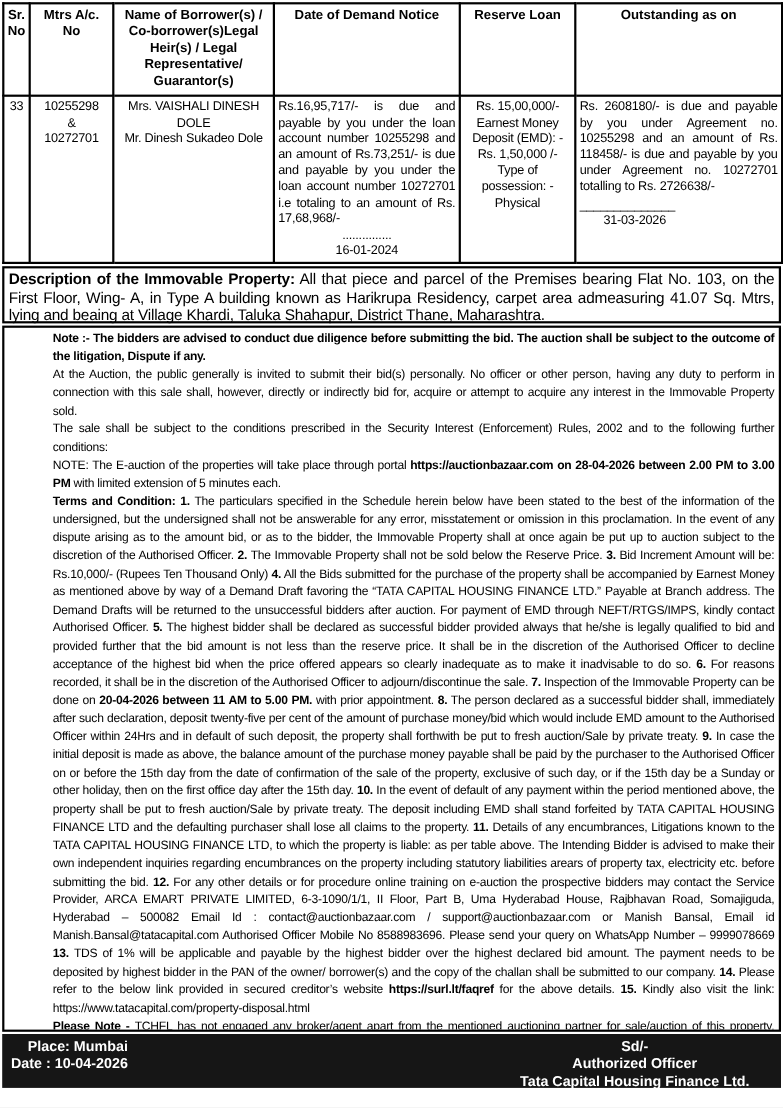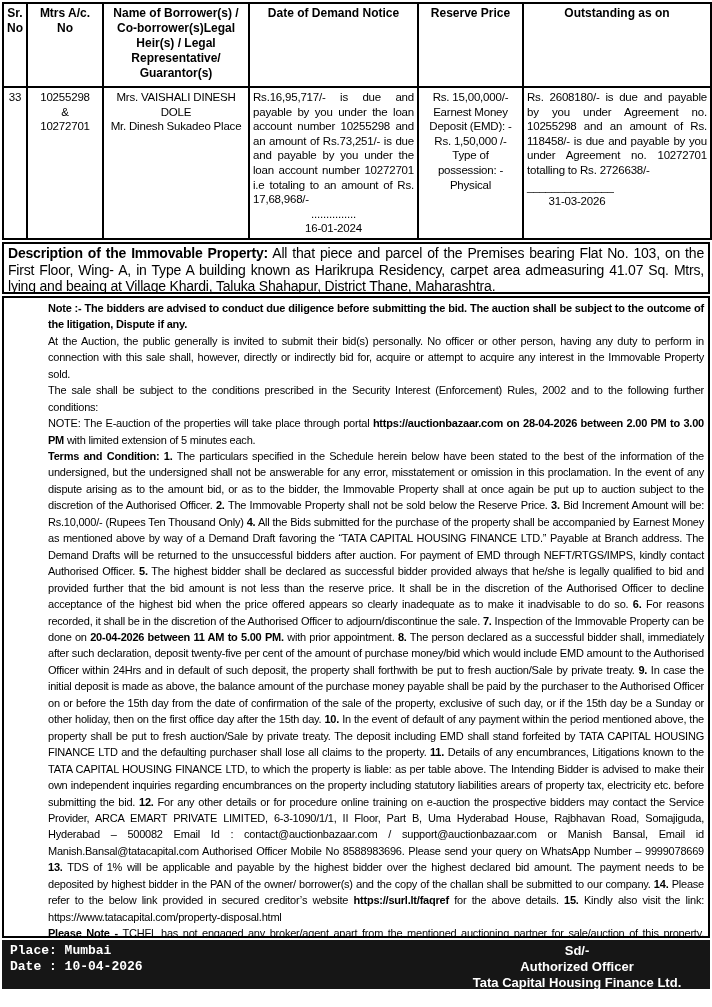--- a/index.html
+++ b/index.html
@@ -35,21 +35,21 @@
   .desc{font-size:14px; line-height:16.6px; padding:1px 4px; text-align:justify; letter-spacing:-0.2px; height:52px;}
   
   .bodytext{font-size:11px; line-height:16.45px; padding:2px 4px 0 4px; letter-spacing:-0.22px; height:642px; overflow:hidden;}
   .bodytext p{text-align:justify;margin-left:40px;}
   
   .footer{
     background:var(--footer-bg); color:var(--footer-text); height:49px; width:708px;
     display:flex; justify-content:space-between; align-items:flex-start;
     font-weight:bold; font-size:13px; line-height:16px; padding:3px 8px; margin-bottom:0; border:none;
   }
-  .footer-left div{text-align:left;font-family:Liberation Mono, monospace;}
+  .footer-left div{text-align:right;}
   .footer-right{text-align:center; min-width:250px;}
 </style>
 </head>
 <body>
 
 <div class="page">
 
 
   <table class="auction">
     <colgroup>
@@ -59,31 +59,31 @@
       <col style="width:169px">
         <col style="width:105px">
         <col style="width:188px">
     </colgroup>
     <thead>
       <tr>
         <th>Sr. No</th>
         <th>Mtrs A/c. No</th>
         <th>Name of Borrower(s) / Co-borrower(s)Legal Heir(s) / Legal Representative/ Guarantor(s)</th>
         <th>Date of Demand Notice</th>
-        <th>Reserve Price</th>
+        <th>Reserve Loan</th>
         <th>Outstanding as on</th>
       </tr>
     </thead>
     <tbody>
       <tr>
         <td class="c-center">33</td>
         <td class="c-center">10255298<br>&amp;<br>10272701</td>
         <td class="c-center">
           <div>Mrs. VAISHALI DINESH DOLE</div>
-          <div>Mr. Dinesh Sukadeo Place</div>
+          <div>Mr. Dinesh Sukadeo Dole</div>
         </td>
         <td>
           <div class="c-just">Rs.16,95,717/-  is due and payable by you under the loan account number 10255298 and an amount of Rs.73,251/- is due and payable by you under the loan account number 10272701 i.e totaling to an amount of Rs. 17,68,968/-</div>
           <div class="dots-line">...............</div>
           <div class="date-line">16-01-2024</div>
         </td>
         <td class="c-center">Rs. 15,00,000/-<br>Earnest Money<br>Deposit (EMD): -<br>Rs. 1,50,000 /-<br>Type of<br>possession: -<br>Physical</td>
         <td>
           <div class="c-just">Rs. 2608180/-  is due and payable by you under Agreement no. 10255298 and an amount of Rs. 118458/- is due and payable by you under Agreement no. 10272701 totalling to Rs. 2726638/-</div>
           <div class="out-rule">______________</div>

